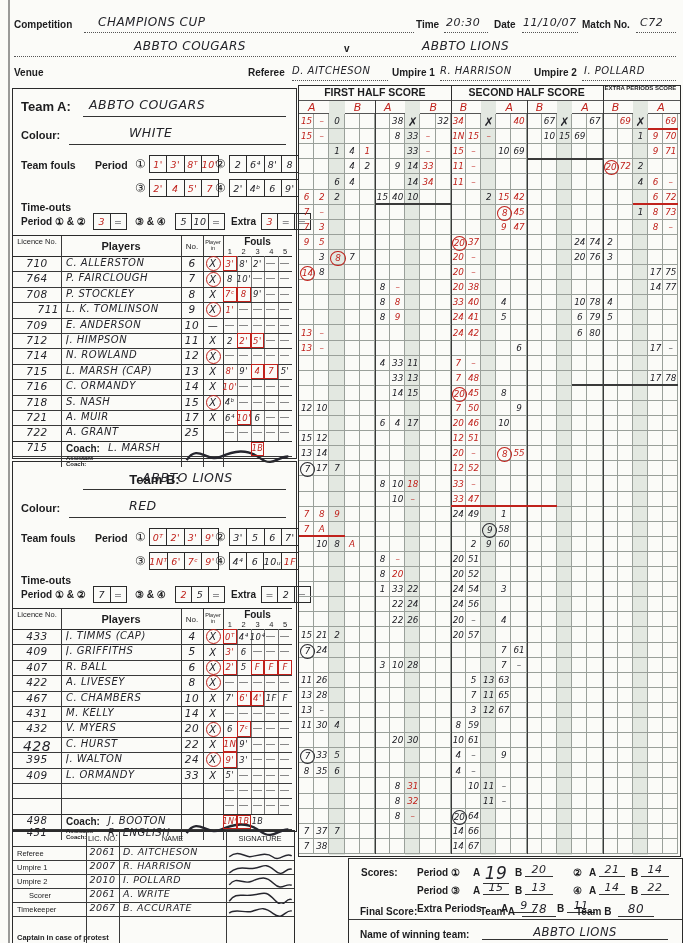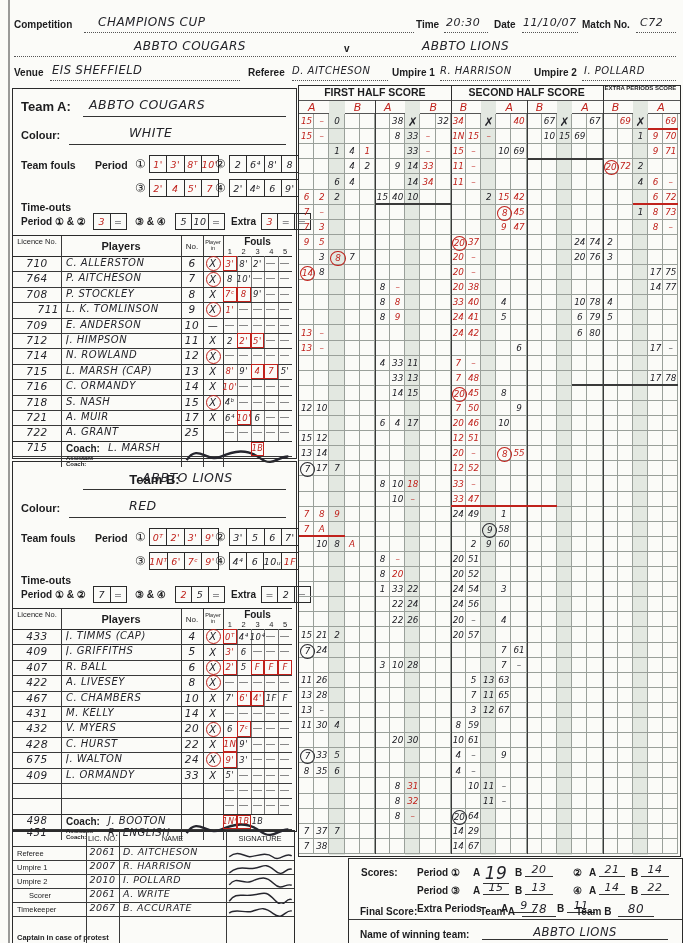--- a/index.html
+++ b/index.html
@@ -51,23 +51,20 @@
       <span class="hw" style="font-size:11px;position:absolute;left:4px;top:2px;">C72</span>
     </div>
 
     <div class="abs dot" style="left:2px;top:24px;width:662px;height:18px;">
       <span class="hw" style="font-size:12px;position:absolute;left:120px;top:1px;">ABBTO  COUGARS</span>
       <span class="pr b" style="font-size:10px;position:absolute;left:330px;top:5px;">v</span>
       <span class="hw" style="font-size:12px;position:absolute;left:408px;top:1px;">ABBTO  LIONS</span>
     </div>
 
     <div class="abs plabel" style="left:2px;top:53px;">Venue</div>
-    <div class="abs dot" style="left:38px;top:48px;width:190px;height:18px;">
-      <span class="hw" style="font-size:11.5px;position:absolute;left:2px;top:1px;">EIS  SHEFFIELD</span>
-    </div>
     <div class="abs plabel" style="left:236px;top:53px;">Referee</div>
     <div class="abs dot" style="left:280px;top:48px;width:96px;height:18px;">
       <span class="hw" style="font-size:10px;position:absolute;left:0;top:3px;">D. AITCHESON</span>
     </div>
     <div class="abs plabel" style="left:380px;top:53px;">Umpire 1</div>
     <div class="abs dot" style="left:428px;top:48px;width:90px;height:18px;">
       <span class="hw" style="font-size:10px;position:absolute;left:0;top:3px;">R. HARRISON</span>
     </div>
     <div class="abs plabel" style="left:522px;top:53px;">Umpire 2</div>
     <div class="abs dot" style="left:570px;top:48px;width:94px;height:18px;">
@@ -217,21 +214,21 @@
           </div>
           <div class="abs" style="left: 251.4px; top: 0px; width: 13.8px; height: 100%;">
             <div style="position: absolute; left: 2px; top: 7px; width: 9px; height: 1px; background: rgb(136, 136, 136);"></div>
           </div>
           <div class="abs" style="left: 265.2px; top: 0px; width: 13.8px; height: 100%;">
             <div style="position: absolute; left: 2px; top: 7px; width: 9px; height: 1px; background: rgb(136, 136, 136);"></div>
           </div>
         </div>
         <div class="abs" style="left: 0px; top: 35.4px; width: 279px; height: 15.4px; border-bottom: 1px solid rgb(58, 58, 58);">
           <div class="hw" style="position: absolute; left: 2px; top: 1px; width: 44px; text-align: center; font-size: 10.5px;">764</div>
-          <div class="hw" style="position: absolute; left: 53px; top: 1px; width: 114px; font-size: 10px; white-space: nowrap; overflow: hidden;">P. AITCHESON</div>
+          <div class="hw" style="position: absolute; left: 53px; top: 1px; width: 114px; font-size: 10px; white-space: nowrap; overflow: hidden;">P. FAIRCLOUGH</div>
           <div class="hw" style="position: absolute; left: 168px; top: 1px; width: 22px; text-align: center; font-size: 10.5px;">7</div>
           <div class="abs" style="left: 190px; top: 0px; width: 20px; height: 100%; display: flex; align-items: center; justify-content: center;">
             <div class="hw circ" style="font-size: 10px; width: 13px; height: 13px; display: flex; align-items: center; justify-content: center;">X</div>
           </div>
           <div class="abs" style="left: 210px; top: 0px; width: 13.8px; height: 100%;">
             <div class="hw" style="font-size: 8.5px; display: flex; align-items: center; justify-content: center; width: 100%; height: 100%;">8</div>
           </div>
           <div class="abs" style="left: 223.8px; top: 0px; width: 13.8px; height: 100%;">
             <div class="hw" style="font-size: 8.5px; display: flex; align-items: center; justify-content: center; width: 100%; height: 100%;">10'</div>
           </div>
@@ -771,21 +768,21 @@
             <div style="position: absolute; left: 2px; top: 7px; width: 9px; height: 1px; background: rgb(136, 136, 136);"></div>
           </div>
           <div class="abs" style="left: 251.4px; top: 0px; width: 13.8px; height: 100%;">
             <div style="position: absolute; left: 2px; top: 7px; width: 9px; height: 1px; background: rgb(136, 136, 136);"></div>
           </div>
           <div class="abs" style="left: 265.2px; top: 0px; width: 13.8px; height: 100%;">
             <div style="position: absolute; left: 2px; top: 7px; width: 9px; height: 1px; background: rgb(136, 136, 136);"></div>
           </div>
         </div>
         <div class="abs" style="left: 0px; top: 127.8px; width: 279px; height: 15.4px; border-bottom: 1px solid rgb(58, 58, 58);">
-          <div class="hw" style="position: absolute; left: 2px; top: 1px; width: 44px; text-align: center; font-size: 11px;">428</div>
+          <div class="hw" style="position: absolute; left: 2px; top: 1px; width: 44px; text-align: center; font-size: 14px;">428</div>
           <div class="hw" style="position: absolute; left: 53px; top: 1px; width: 114px; font-size: 10px; white-space: nowrap; overflow: hidden;">C. HURST</div>
           <div class="hw" style="position: absolute; left: 168px; top: 1px; width: 22px; text-align: center; font-size: 10.5px;">22</div>
           <div class="abs" style="left: 190px; top: 0px; width: 20px; height: 100%; display: flex; align-items: center; justify-content: center;">
             <div class="hw" style="font-size: 10px; width: 13px; height: 13px; display: flex; align-items: center; justify-content: center;">X</div>
           </div>
           <div class="abs" style="left: 210px; top: 0px; width: 13.8px; height: 100%;">
             <div class="hw red fx" style="font-size: 8.5px; display: flex; align-items: center; justify-content: center; width: 100%; height: 100%;">1N</div>
           </div>
           <div class="abs" style="left: 223.8px; top: 0px; width: 13.8px; height: 100%;">
             <div class="hw" style="font-size: 8.5px; display: flex; align-items: center; justify-content: center; width: 100%; height: 100%;">9'</div>
@@ -794,21 +791,21 @@
             <div style="position: absolute; left: 2px; top: 7px; width: 9px; height: 1px; background: rgb(136, 136, 136);"></div>
           </div>
           <div class="abs" style="left: 251.4px; top: 0px; width: 13.8px; height: 100%;">
             <div style="position: absolute; left: 2px; top: 7px; width: 9px; height: 1px; background: rgb(136, 136, 136);"></div>
           </div>
           <div class="abs" style="left: 265.2px; top: 0px; width: 13.8px; height: 100%;">
             <div style="position: absolute; left: 2px; top: 7px; width: 9px; height: 1px; background: rgb(136, 136, 136);"></div>
           </div>
         </div>
         <div class="abs" style="left: 0px; top: 143.2px; width: 279px; height: 15.4px; border-bottom: 1px solid rgb(58, 58, 58);">
-          <div class="hw" style="position: absolute; left: 2px; top: 1px; width: 44px; text-align: center; font-size: 10.5px;">675</div>
+          <div class="hw" style="position: absolute; left: 2px; top: 1px; width: 44px; text-align: center; font-size: 10.5px;">395</div>
           <div class="hw" style="position: absolute; left: 53px; top: 1px; width: 114px; font-size: 10px; white-space: nowrap; overflow: hidden;">J. WALTON</div>
           <div class="hw" style="position: absolute; left: 168px; top: 1px; width: 22px; text-align: center; font-size: 10.5px;">24</div>
           <div class="abs" style="left: 190px; top: 0px; width: 20px; height: 100%; display: flex; align-items: center; justify-content: center;">
             <div class="hw circ" style="font-size: 10px; width: 13px; height: 13px; display: flex; align-items: center; justify-content: center;">X</div>
           </div>
           <div class="abs" style="left: 210px; top: 0px; width: 13.8px; height: 100%;">
             <div class="hw red fx" style="font-size: 8.5px; display: flex; align-items: center; justify-content: center; width: 100%; height: 100%;">9'</div>
           </div>
           <div class="abs" style="left: 223.8px; top: 0px; width: 13.8px; height: 100%;">
             <div class="hw" style="font-size: 8.5px; display: flex; align-items: center; justify-content: center; width: 100%; height: 100%;">3'</div>
@@ -1284,21 +1281,21 @@
       <div class="gridE" style="left: 182.112px; top: 707.592px; width: 15.176px; height: 15.102px; z-index: 3; color: rgb(34, 34, 40);">11</div>
       <div class="gridE" style="left: 197.288px; top: 707.592px; width: 15.176px; height: 15.102px; z-index: 3; color: rgb(34, 34, 40);">–</div>
       <div class="gridE" style="left: 91.056px; top: 722.694px; width: 15.176px; height: 15.102px; z-index: 3; color: rgb(34, 34, 40);">8</div>
       <div class="gridE" style="left: 106.232px; top: 722.694px; width: 15.176px; height: 15.102px; z-index: 3; color: rgb(192, 34, 28);">–</div>
       <div class="gridE circb" style="left: 152.76px; top: 723.694px; width: 13.176px; height: 13.102px; z-index: 3; color: rgb(34, 34, 40);">20</div>
       <div class="gridE" style="left: 166.936px; top: 722.694px; width: 15.176px; height: 15.102px; z-index: 3; color: rgb(34, 34, 40);">64</div>
       <div class="gridE" style="left: 0px; top: 737.796px; width: 15.176px; height: 15.102px; z-index: 3; color: rgb(34, 34, 40);">7</div>
       <div class="gridE" style="left: 15.176px; top: 737.796px; width: 15.176px; height: 15.102px; z-index: 3; color: rgb(34, 34, 40);">37</div>
       <div class="gridE" style="left: 30.352px; top: 737.796px; width: 15.176px; height: 15.102px; z-index: 3; color: rgb(34, 34, 40);">7</div>
       <div class="gridE" style="left: 151.76px; top: 737.796px; width: 15.176px; height: 15.102px; z-index: 3; color: rgb(34, 34, 40);">14</div>
-      <div class="gridE" style="left: 166.936px; top: 737.796px; width: 15.176px; height: 15.102px; z-index: 3; color: rgb(34, 34, 40);">29</div>
+      <div class="gridE" style="left: 166.936px; top: 737.796px; width: 15.176px; height: 15.102px; z-index: 3; color: rgb(34, 34, 40);">66</div>
       <div class="gridE" style="left: 0px; top: 752.898px; width: 15.176px; height: 15.102px; z-index: 3; color: rgb(34, 34, 40);">7</div>
       <div class="gridE" style="left: 15.176px; top: 752.898px; width: 15.176px; height: 15.102px; z-index: 3; color: rgb(34, 34, 40);">38</div>
       <div class="gridE" style="left: 151.76px; top: 752.898px; width: 15.176px; height: 15.102px; z-index: 3; color: rgb(34, 34, 40);">14</div>
       <div class="gridE" style="left: 166.936px; top: 752.898px; width: 15.176px; height: 15.102px; z-index: 3; color: rgb(34, 34, 40);">67</div>
       <div class="abs" style="left: 75.88px; top: 117.112px; width: 75.88px; height: 2px; background: rgb(58, 58, 58); z-index: 4;"></div>
       <div class="abs" style="left: 227.64px; top: 71.8061px; width: 75.88px; height: 2px; background: rgb(58, 58, 58); z-index: 4;"></div>
       <div class="abs" style="left: 273.168px; top: 298.337px; width: 106.232px; height: 2px; background: rgb(58, 58, 58); z-index: 4;"></div>
       <div class="abs" style="left: 349.048px; top: 41.602px; width: 30.352px; height: 2px; background: rgb(192, 34, 28); z-index: 4;"></div>
       <div class="abs" style="left: 333.872px; top: 117.112px; width: 45.528px; height: 2px; background: rgb(192, 34, 28); z-index: 4;"></div>
       <div class="abs" style="left: 151.76px; top: 419.153px; width: 106.232px; height: 2px; background: rgb(192, 34, 28); z-index: 4;"></div>

